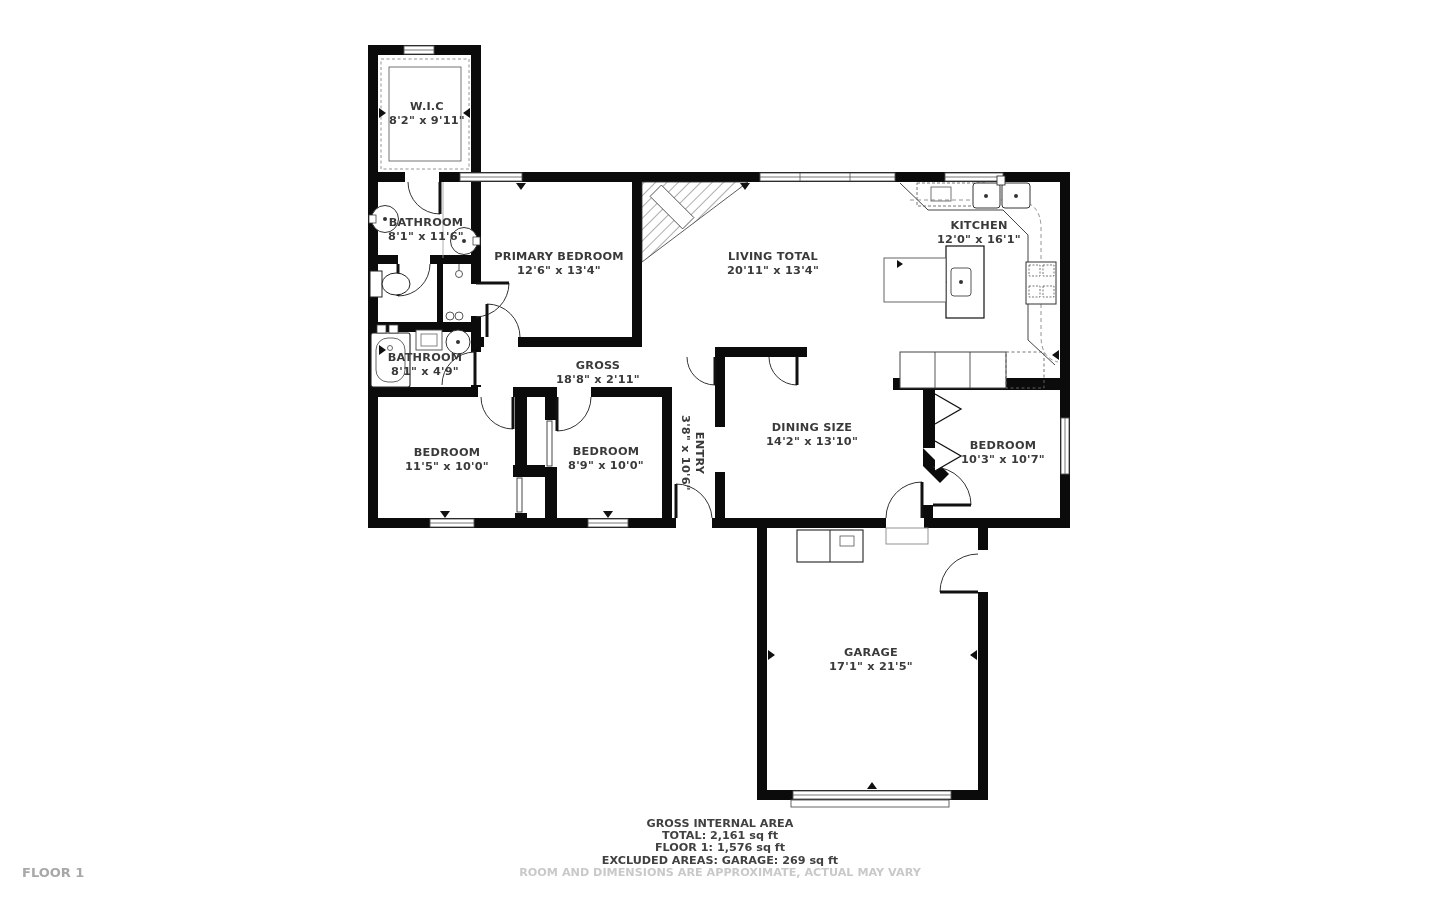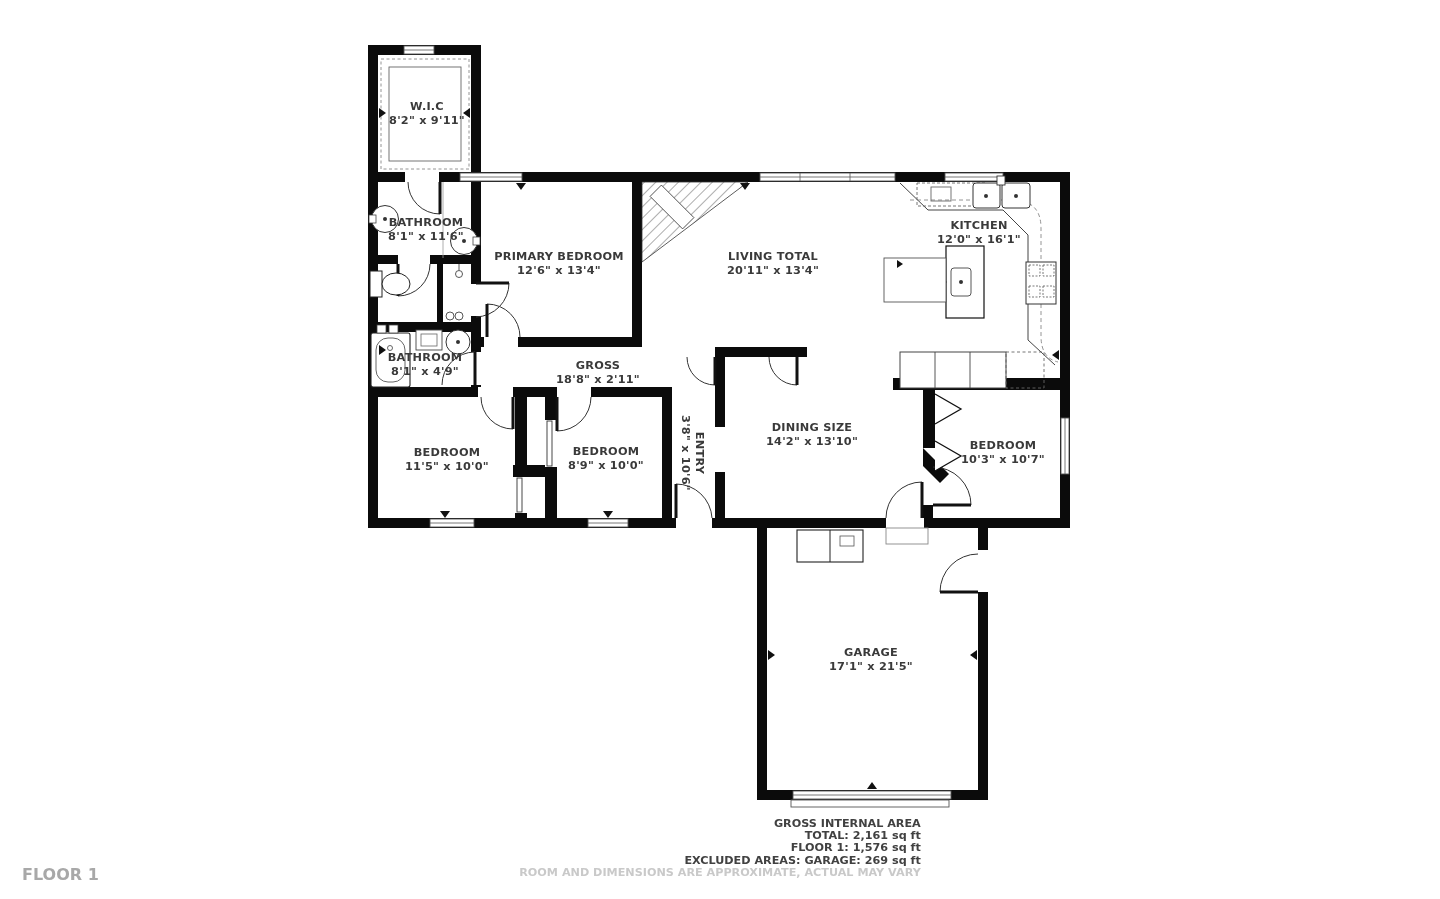--- a/index.html
+++ b/index.html
@@ -4,24 +4,24 @@
 <style>
   html,body{margin:0;padding:0;background:#fff;}
   .page{position:relative;width:1440px;height:899px;background:#fff;overflow:hidden;
         font-family:"DejaVu Sans","Liberation Sans",sans-serif;font-weight:bold;}
   .plan-svg{position:absolute;left:0;top:0;}
   .room-label{position:absolute;transform:translate(-50%,-50%);text-align:center;
               color:#3a3a3a;font-size:11.3px;line-height:13.5px;letter-spacing:.02em;
               white-space:nowrap;}
   .room-label.rot{transform:translate(-50%,-50%) rotate(90deg);}
   .summary{position:absolute;left:720px;top:818px;transform:translateX(-50%);
-           text-align:right;color:#414141;font-size:11.2px;line-height:12.2px;
+           text-align:center;color:#414141;font-size:11.2px;line-height:12.2px;
            white-space:nowrap;}
   .summary .disclaimer{color:#c9c9c9;}
-  .floor-footer{position:absolute;left:22px;top:865px;color:#a8a8a8;font-size:16px;}
+  .floor-footer{position:absolute;left:22px;top:865px;color:#a8a8a8;font-size:13px;}
 </style>
 </head>
 <body>
 
 <div class="page">
 
   <svg class="plan-svg" width="1440" height="899" viewBox="0 0 1440 899" aria-hidden="true">
     <defs>
       <pattern id="hatch" width="8" height="8" patternUnits="userSpaceOnUse" patternTransform="rotate(45)">
         <line x1="0" y1="0" x2="0" y2="8" stroke="#4a4a4a" stroke-width="0.9"></line>

